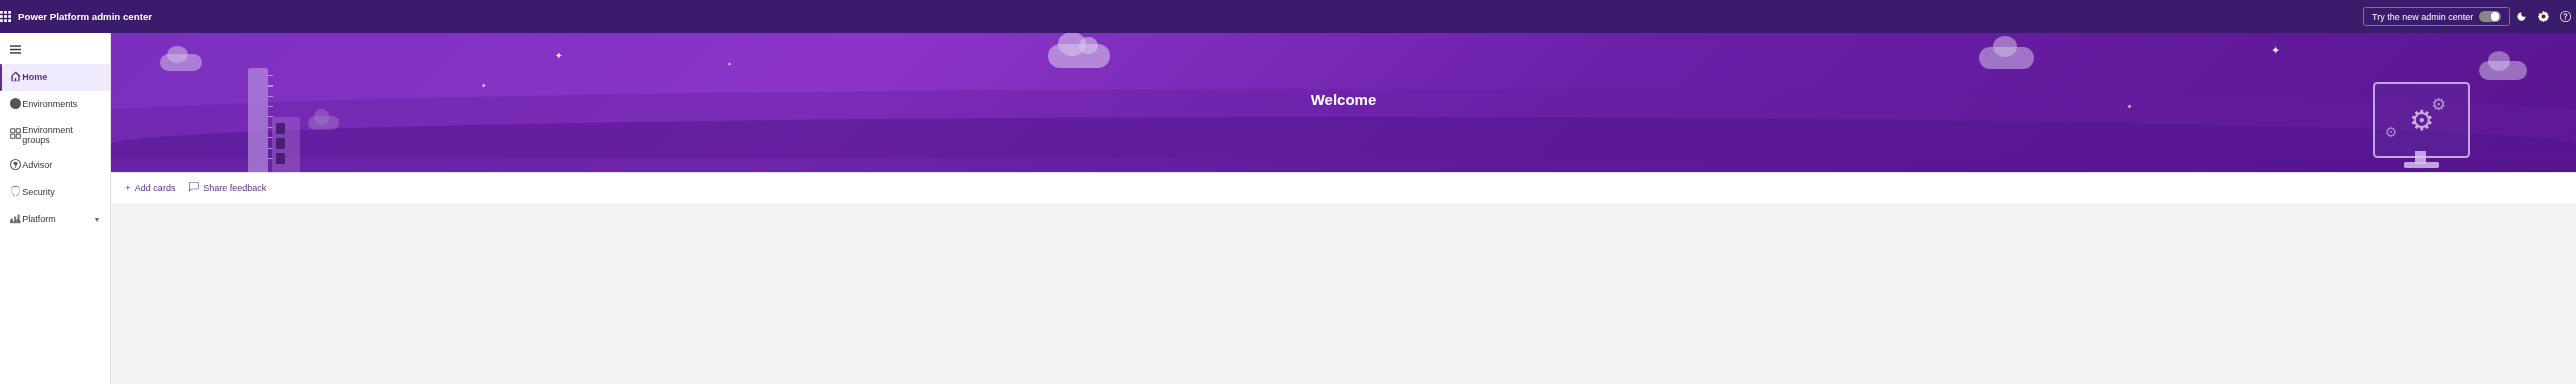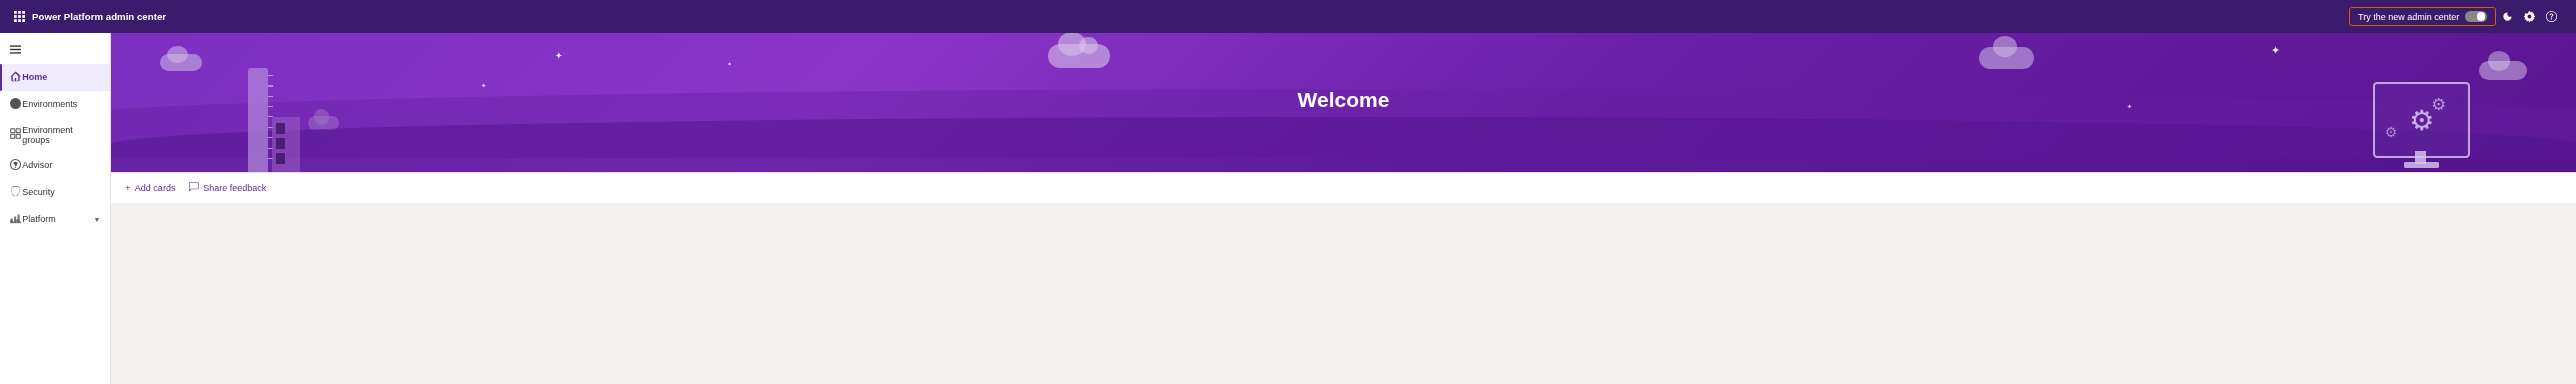--- a/index.html
+++ b/index.html
@@ -6,21 +6,21 @@
     body { font-family: 'Segoe UI', sans-serif; background: #f3f2f1; overflow: hidden; width: 100vw; height: 100vh; display: flex; flex-direction: column; }
 
     
     .top-bar {
       height: 33px;
       background: #1a1a2e;
       background: #2d1b69;
       background: #3b1f8c;
       display: flex;
       align-items: center;
-      padding: 0 14px;
+      padding: 0 0;
       gap: 7px;
       flex-shrink: 0;
       position: relative;
       background-color: #3b1b6b;
     }
     .top-bar-left {
       display: flex;
       align-items: center;
       gap: 7px;
     }
@@ -186,21 +186,21 @@
       border-radius: 50% 50% 0 0;
     }
 
     .hero-text {
       position: relative;
       z-index: 2;
       text-align: center;
       color: white;
     }
     .hero-title {
-      font-size: 21px;
+      font-size: 15px;
       font-weight: 700;
       margin-bottom: 5.5px;
     }
     .hero-subtitle {
       font-size: 9.7px;
       line-height: 1.5;
       opacity: 0.95;
     }
 
     

